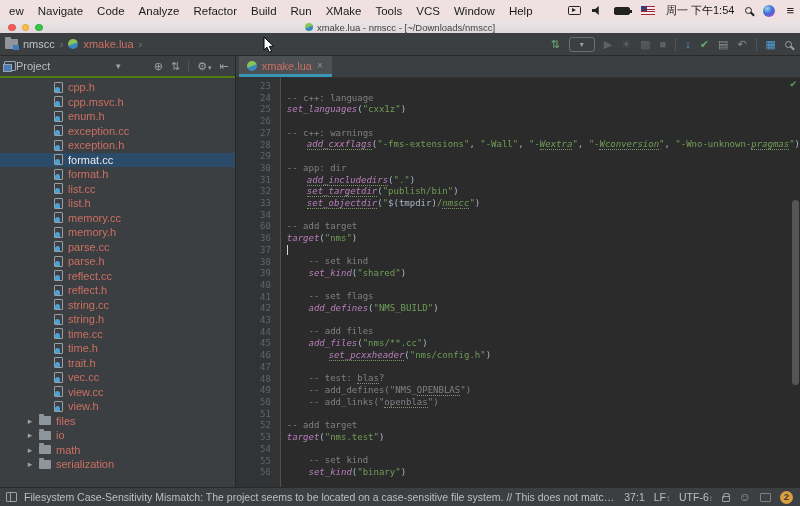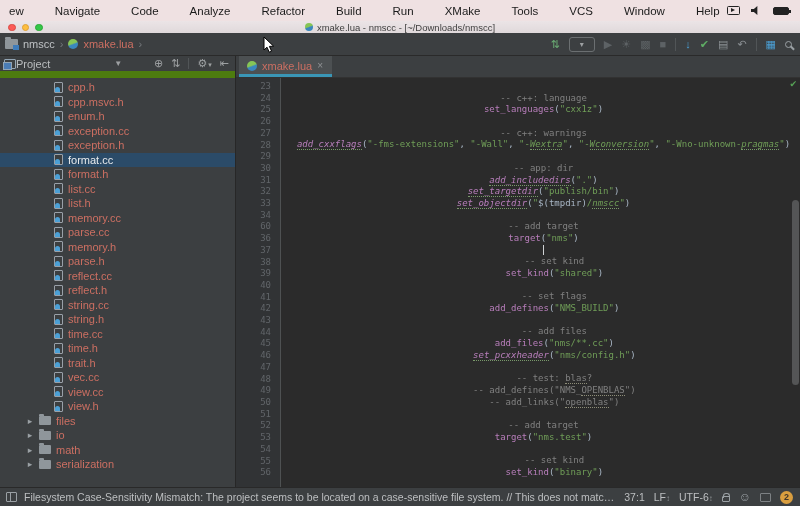--- a/index.html
+++ b/index.html
@@ -56,21 +56,21 @@
   .tb-glyph { font-size:11px; line-height:1; }
   .tb-div { width:1px; height:13px; background:#515557; }
   .run-dropdown { width:26px; height:15px; border:1px solid #6b6f71; border-radius:3px;
             color:#9da0a2; font-size:8px; display:flex; align-items:center; justify-content:center; }
   .tb-mag { border-color:#9aa0a4; } .tb-mag::after { background:#9aa0a4; }
 
   
   .main { display:flex; height:431px; }
   .panel { width:236px; background:#3c3f41; border-right:1px solid #272727; display:flex; flex-direction:column; }
   .panel-header { height:22px; display:flex; align-items:center; gap:0; padding:0 6px 0 4px;
-            font-size:11px; color:#bbbec0; border-bottom:7px solid #4d7c0f; }
+            font-size:11px; color:#bbbec0; border-bottom:2px solid #4d7c0f; }
   .icon-project { width:12px; height:10px; border:1px solid #93a5b4; border-radius:1px; position:relative; background:#3c3f41; }
   .icon-project::after { content:''; position:absolute; left:-2px; bottom:-2px; width:7px; height:6px; background:#4a7cb5; border:1px solid #93a5b4; }
   .ph-caret { color:#9da0a2; font-size:8px; margin-left:64px; }
   .ph-icons { margin-left:auto; display:flex; align-items:center; gap:8px; color:#9da0a2; }
   .ph-icons .tb-div { height:11px; }
   .gear-caret { font-size:7px; margin-left:1px; color:#9da0a2; }
 
   .tree { flex:1; position:relative; padding-top:2px; overflow:hidden; font-size:11px;text-align:center; }
   .trow { height:14.5px; display:flex; align-items:center; gap:5px; color:var(--file_label); padding-left:54px; }
   .trow.folder { padding-left:26px; }
@@ -88,25 +88,25 @@
   .tab { height:21px; background:#4c5052; box-shadow:inset 0 -3px 0 var(--tab_underline);
          display:flex; align-items:center; gap:5px; padding:0 9px 2px 8px; font-size:11px; color:var(--file_label); }
   .tab-close { color:#8f9294; font-size:10px; }
 
   .editor-body { flex:1; display:flex; position:relative; background:#2b2b2b; }
   .gutter { width:45px; background:#313335; border-right:1px solid #4e5152; padding:3px 9px 0 0;
             font-family:"DejaVu Sans Mono", monospace; font-size:9px; line-height:11.7px;
             color:#616569; text-align:right; }
   .code { flex:1; padding:3px 0 0 6px; font-family:"DejaVu Sans Mono", monospace;
           font-size:9px; line-height:11.7px; white-space:pre; }
-  .cline { height:11.7px;text-align:center; }
+  .cline { height:11.7px; }
   .c  { color:#808080; }
   .cu { color:#808080; border-bottom:1px dotted #8d8d78; }
-  .f  { color:#b87ebb; }
-  .fu { color:#b87ebb; font-style:italic; border-bottom:1px dotted #79996a; }
+  .f  { color:#b87ebb; font-style:italic; }
+  .fu { color:#b87ebb; font-style:italic; border-bottom:1px dotted #79996a;margin-left:20px; }
   .p  { color:#a9b7c6; }
   .s  { color:#6f9d57; }
   .su { color:#6f9d57; border-bottom:1px dotted #79996a;font-style:italic; }
   .t  { color:#a9b7c6; }
   .caret-bar { display:inline-block; width:1.5px; height:10px; background:#cfd2d4; margin-bottom:-2px; }
   .check-ok2 { position:absolute; top:1px; right:3px; color:#56a156; font-size:9px; }
   .vscroll { position:absolute; right:1px; top:122px; width:7px; height:185px;
              background:rgba(170,174,177,.32); border-radius:4px; }
 
   
@@ -127,21 +127,21 @@
 
   
   .mouse-cursor { position:absolute; left:263px; top:36px; pointer-events:none; z-index:50; }
 </style>
 </head>
 <body>
 
 <div class="app">
 
   <div class="menubar">
-    <div id="menu-items" style="display:flex;align-items:center;gap:17px;">
+    <div id="menu-items" style="display:flex;align-items:center;">
         <span class="menu-item">ew</span>
         <span class="menu-item">Navigate</span>
         <span class="menu-item">Code</span>
         <span class="menu-item">Analyze</span>
         <span class="menu-item">Refactor</span>
         <span class="menu-item">Build</span>
         <span class="menu-item">Run</span>
         <span class="menu-item">XMake</span>
         <span class="menu-item">Tools</span>
         <span class="menu-item">VCS</span>
@@ -250,25 +250,25 @@
           <div class="trow file">
             <span class="icon-file"></span>
             <span>list.h</span>
           </div>
           <div class="trow file">
             <span class="icon-file"></span>
             <span>memory.cc</span>
           </div>
           <div class="trow file">
             <span class="icon-file"></span>
+            <span>memory.h</span>
+          </div>
+          <div class="trow file">
+            <span class="icon-file"></span>
             <span>parse.cc</span>
-          </div>
-          <div class="trow file">
-            <span class="icon-file"></span>
-            <span>memory.h</span>
           </div>
           <div class="trow file">
             <span class="icon-file"></span>
             <span>parse.h</span>
           </div>
           <div class="trow file">
             <span class="icon-file"></span>
             <span>reflect.cc</span>
           </div>
           <div class="trow file">

